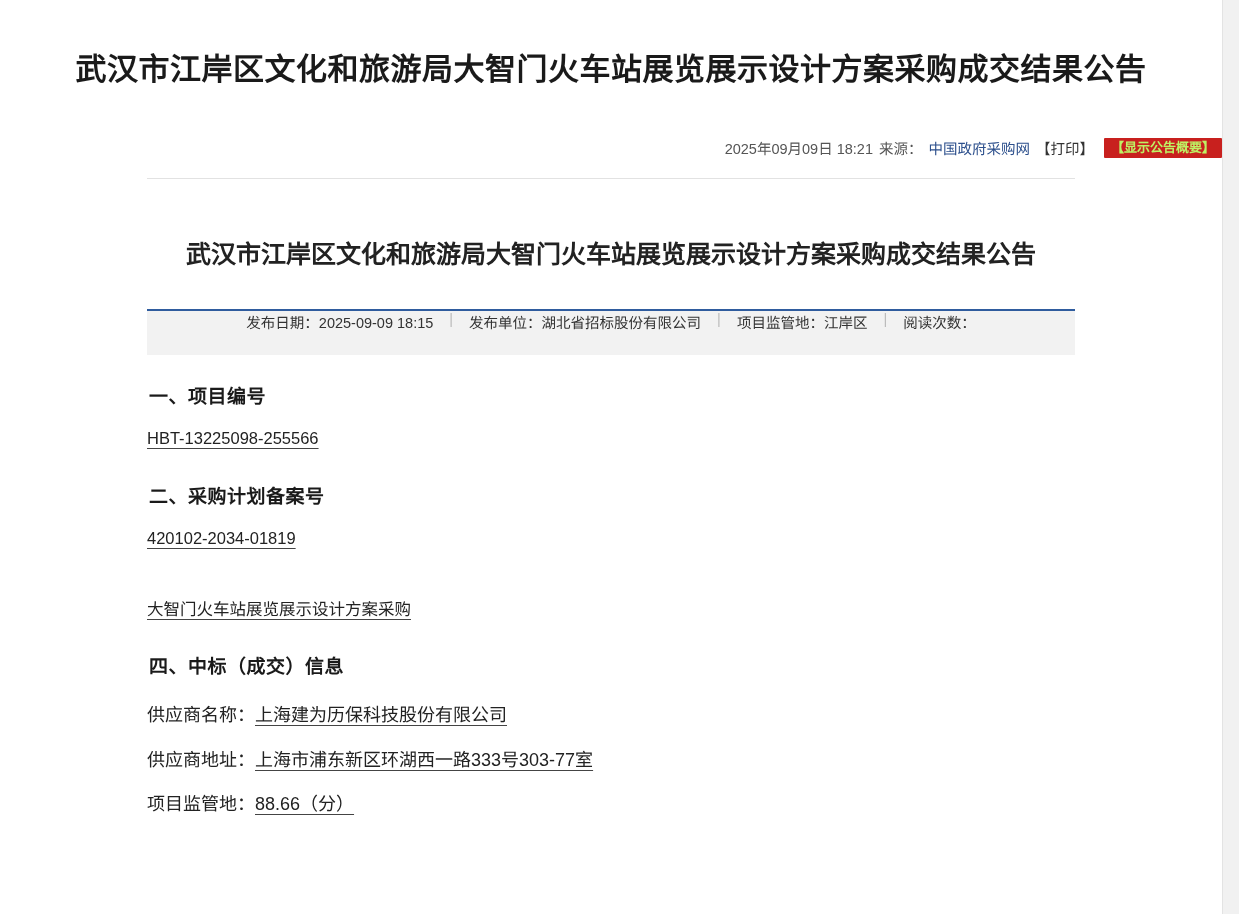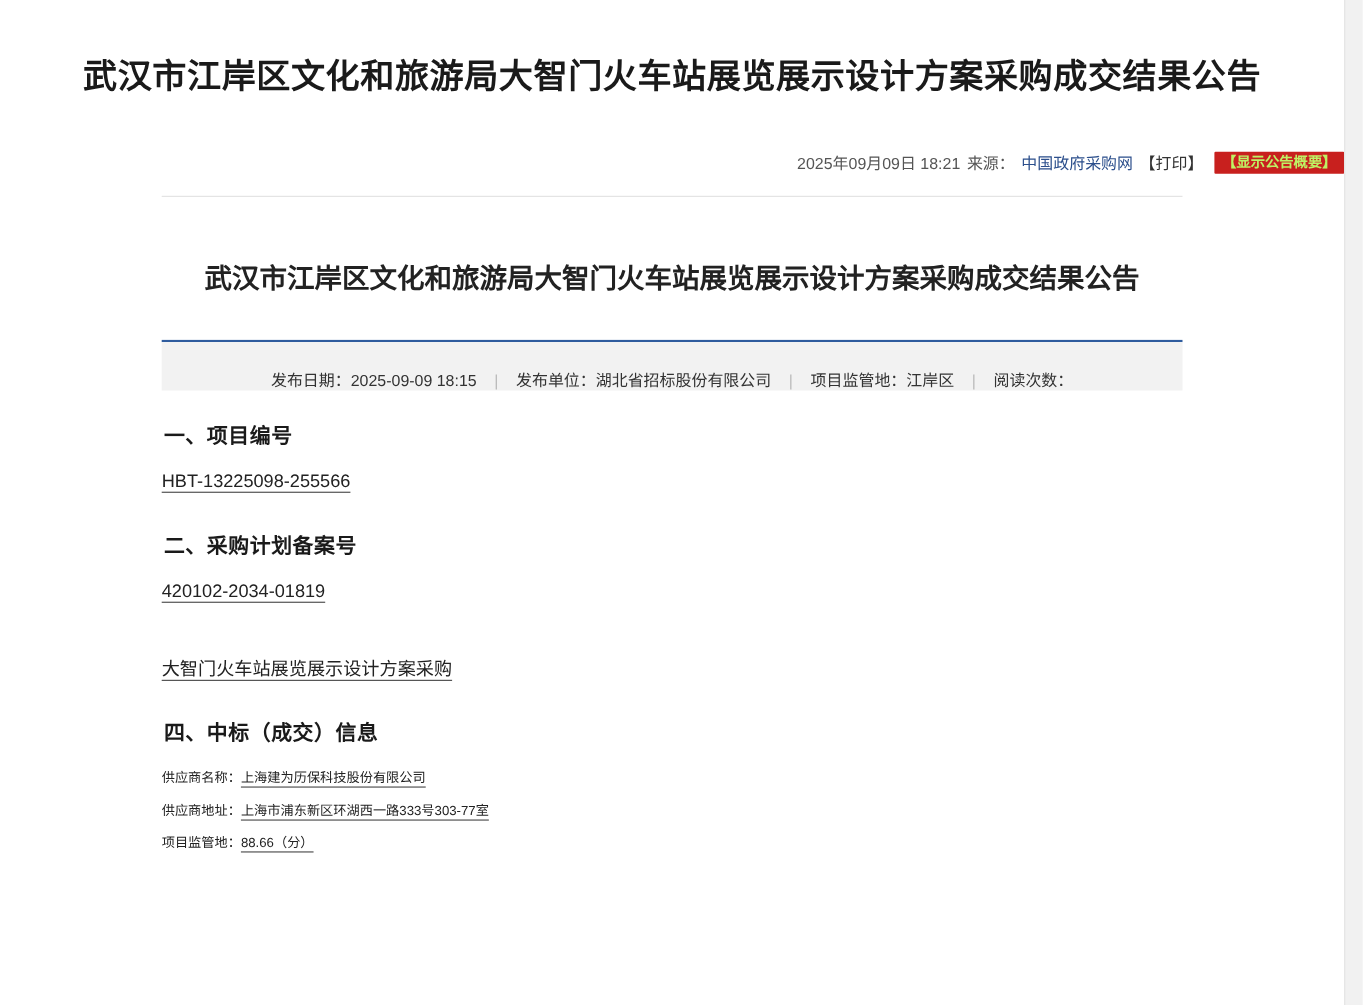--- a/index.html
+++ b/index.html
@@ -93,21 +93,21 @@
   }
   .title-rule {
     height: 2px;
     background: #2f5c9e;
     margin: 34px 0 0 0;
   }
   .info-bar {
     background: #f2f2f2;
     height: 44px;
     display: flex;
-    align-items: flex-end;
+    align-items: flex-start;
     justify-content: center;
     gap: 0;
     font-size: 14.5px;
     color: #333;
     padding: 0 16px;
     box-sizing: border-box;
   }
   .info-item { white-space: nowrap; }
   .info-item .val { color: #333; }
   .info-sep {
@@ -130,21 +130,21 @@
     color: #222;
     line-height: 1.9;
   }
   .uline {
     text-decoration: underline;
     text-underline-offset: 4px;
     text-decoration-color: #444;
     text-decoration-thickness: 1px;
   }
   .field-row {
-    font-size: 12px;
+    font-size: 18px;
     color: #222;
     line-height: 2.45;
     white-space: nowrap;
   }
   .field-label { color: #222; }
   .field-value { color: #222; }
 </style>
 </head>
 <body>
 

